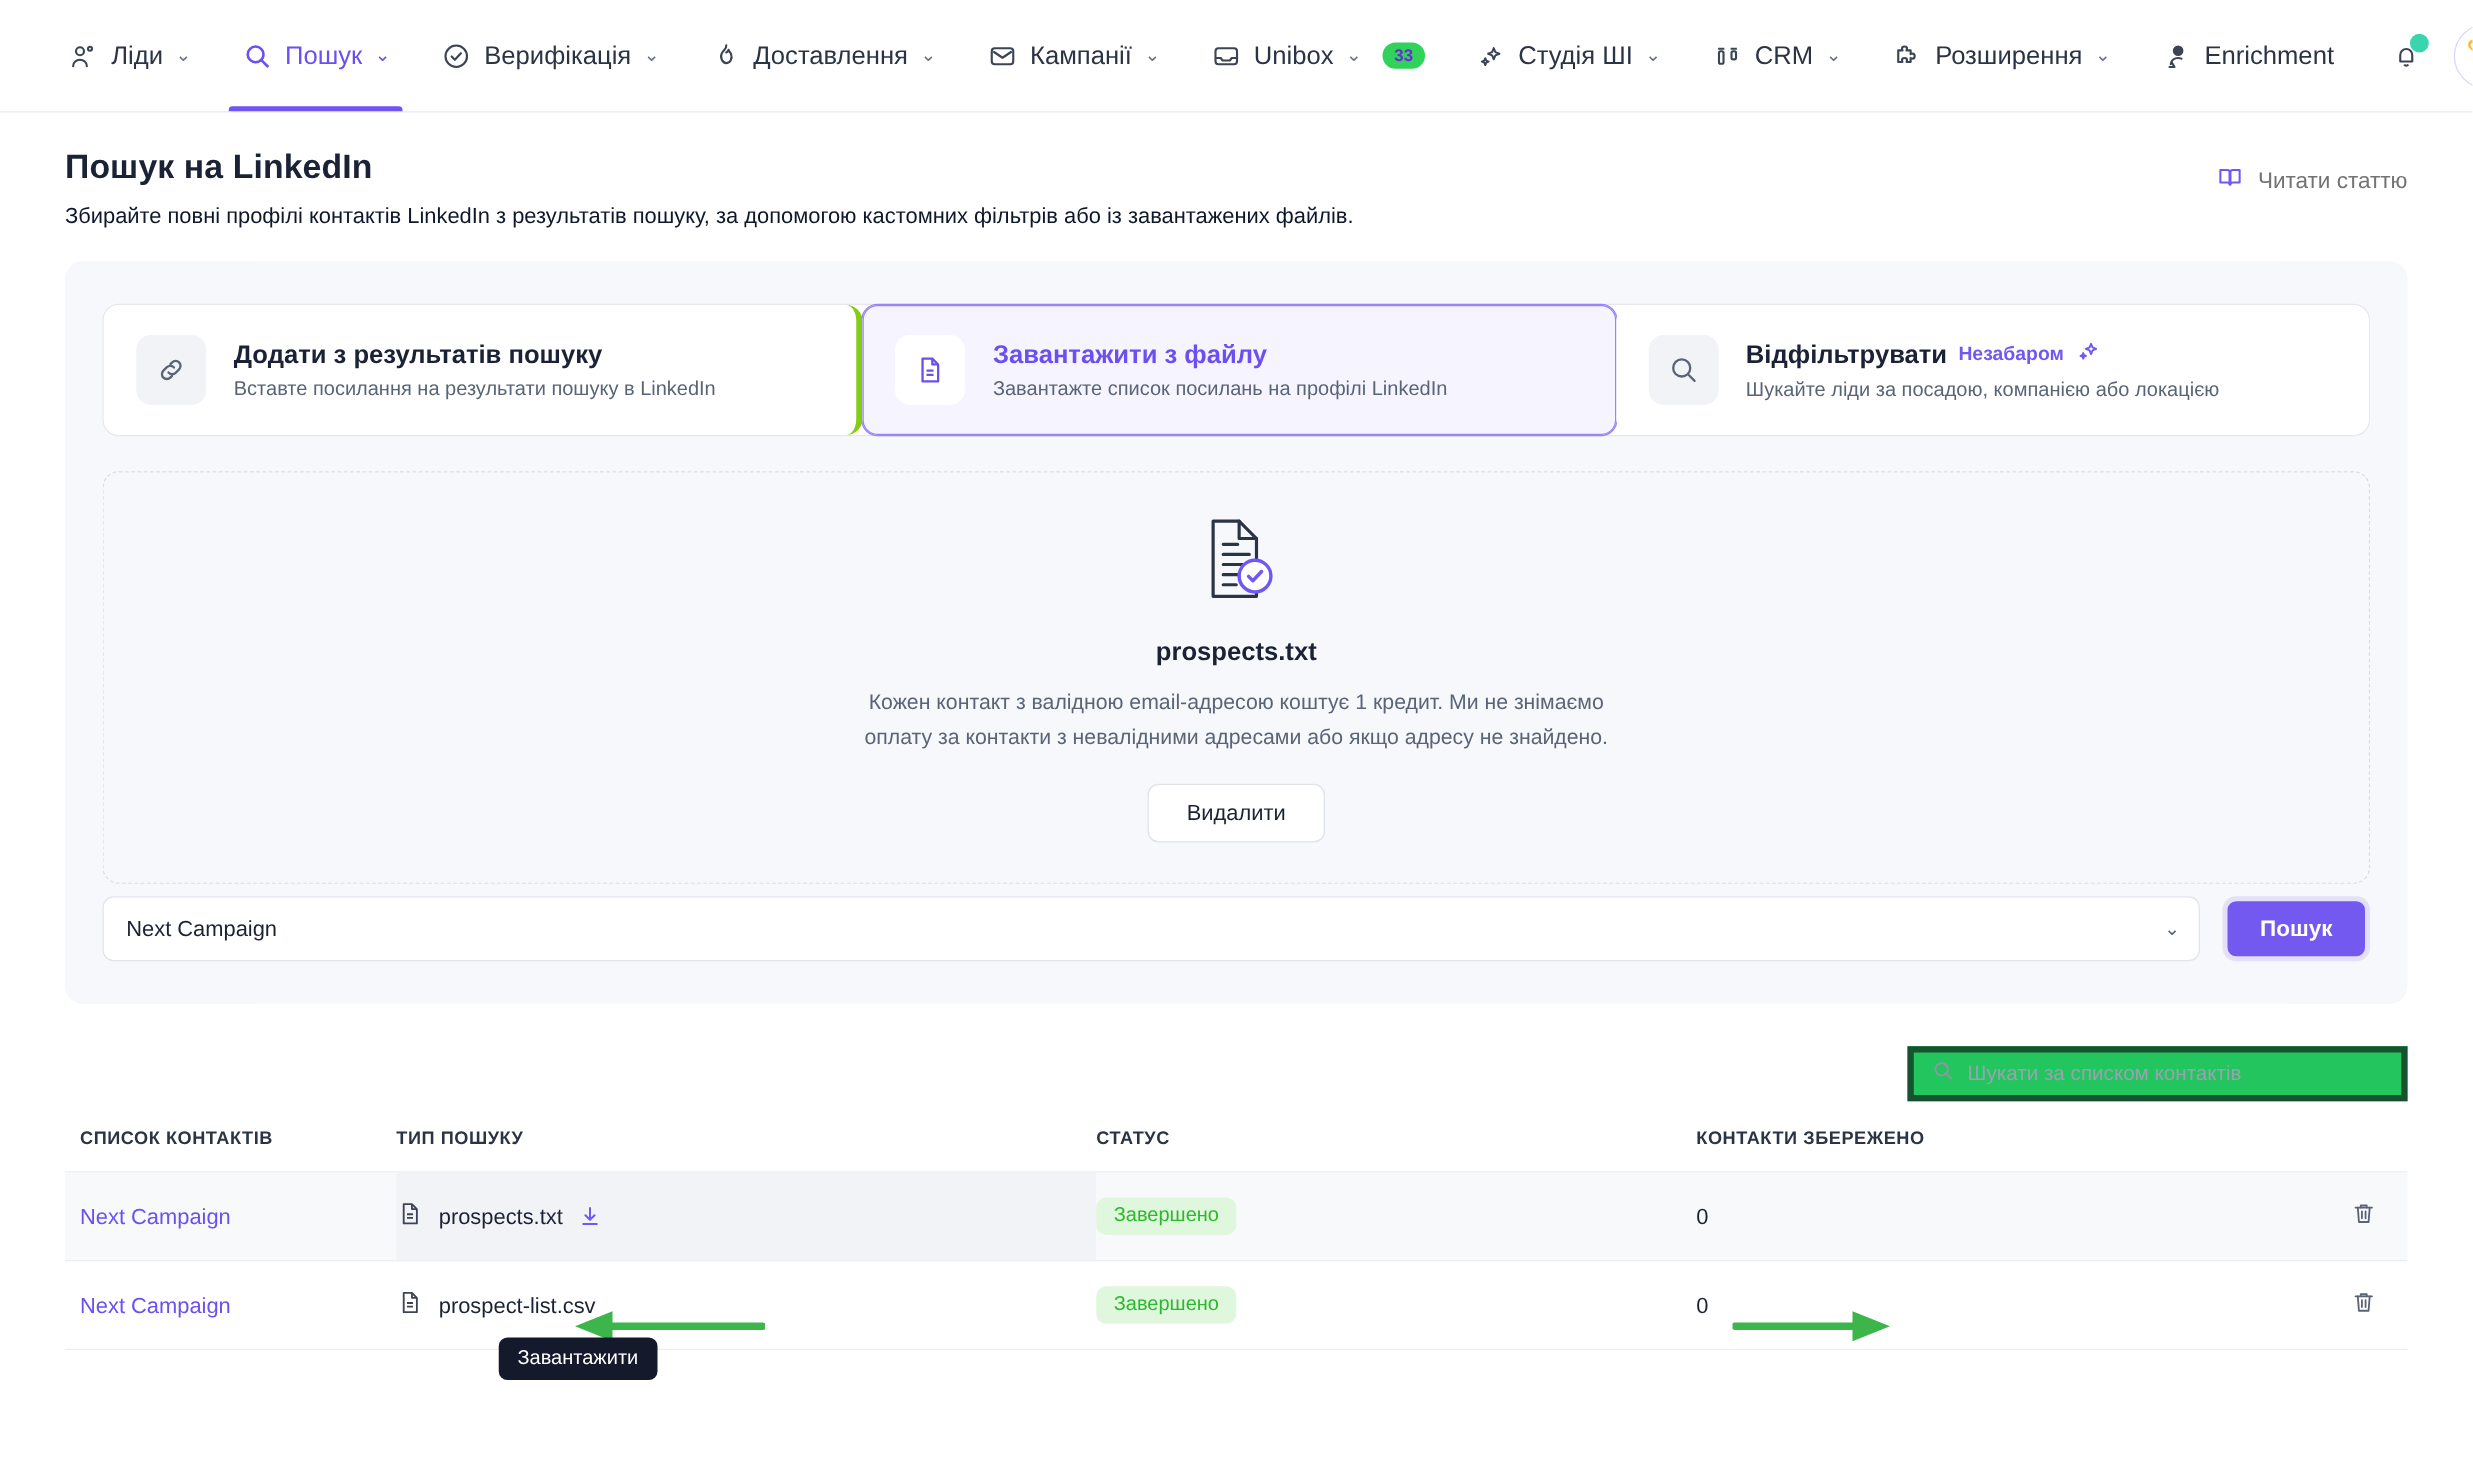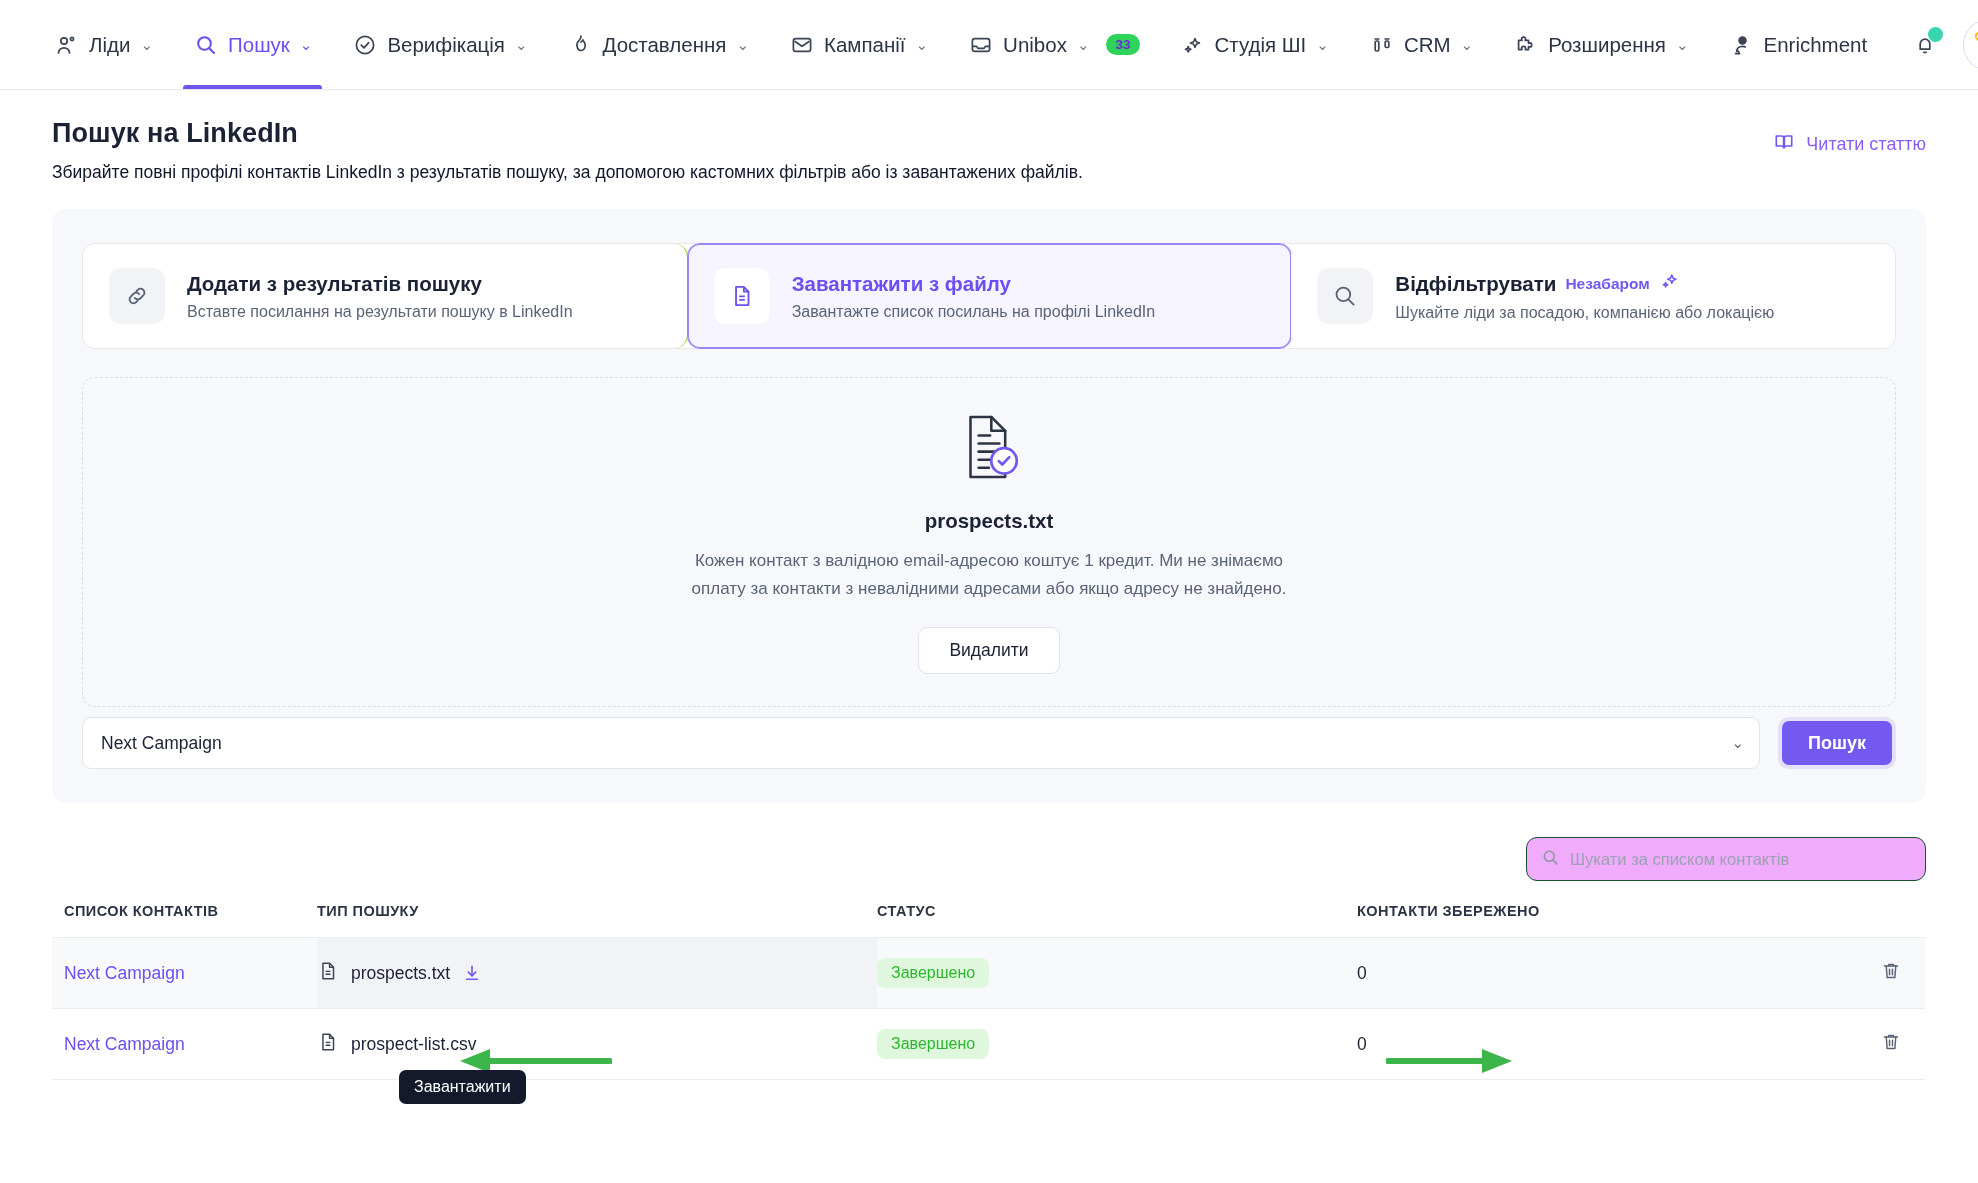--- a/index.html
+++ b/index.html
@@ -65,21 +65,21 @@
   }
 
   
   .page { padding: 0 52px; }
   .page-head { padding-top: 28px; position: relative; }
   .page-title { font-size: 27px; font-weight: bold; color: #1b2235; letter-spacing: .1px; }
   .page-sub { margin-top: 13px; font-size: 17.5px; color: #0f172a; }
   .read-article {
     position: absolute; right: 0; top: 41px;
     display: flex; align-items: center; gap: 11px;
-    color: #8b5cf6; font-size: 18px; cursor: pointer;
+    color: #737373; font-size: 18px; cursor: pointer;
   }
 
   
   .main-card {
     margin-top: 26px;
     background: #f7f8fb;
     border-radius: 14px;
     padding: 34px 30px 34px;
   }
 
@@ -90,21 +90,21 @@
     border: 1px solid #e7e8ee;
     border-radius: 13px;
     overflow: visible;
     position: relative;
   }
   .option {
     flex: 1 1 0;
     display: flex; align-items: center; gap: 22px;
     padding: 24px 26px;
     cursor: pointer;
-    border-right: 1px solid #84cc16;
+    border-right: 5px solid #84cc16;
     border-radius: 13px;
     background: #fff;
   }
   .option:last-child { border-right: none; }
   .option.selected {
     background: #f6f4ff;
     border: 1.5px solid #9a85f5;
     box-shadow: 0 0 0 1px #9a85f5 inset;
     margin: -1px;
   }
@@ -157,21 +157,21 @@
     border-radius: 11px;
     font-size: 18px; font-weight: bold; cursor: pointer;
     font-family: inherit;
   }
 
   
   .table-area { margin-top: 34px; }
   .table-search-row { display: flex; justify-content: flex-end; }
   .search-input-wrap {
     width: 400px; height: 44px;
-    border: 1px solid #14532d; border-radius: 11px; background: #f0abfc;
+    border: 5px solid #14532d; border-radius: 0; background: #22c55e;
     display: flex; align-items: center; gap: 10px; padding: 0 14px;
   }
   .search-input-wrap input {
     border: none; outline: none; flex: 1;
     font-size: 16.5px; font-family: inherit; color: #1b2235; background: transparent;
   }
   .search-input-wrap input::placeholder { color: #9aa2b1; }
 
   table { width: 100%; border-collapse: collapse; margin-top: 22px; }
   thead th {

